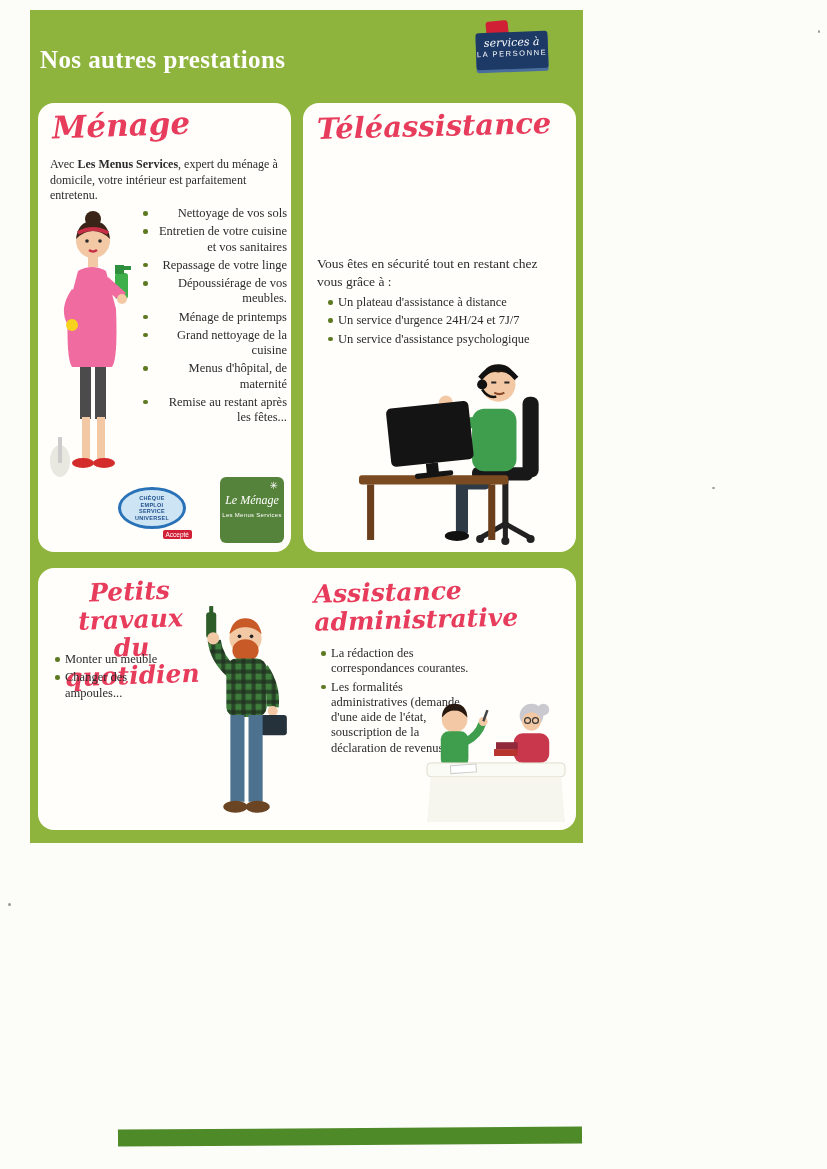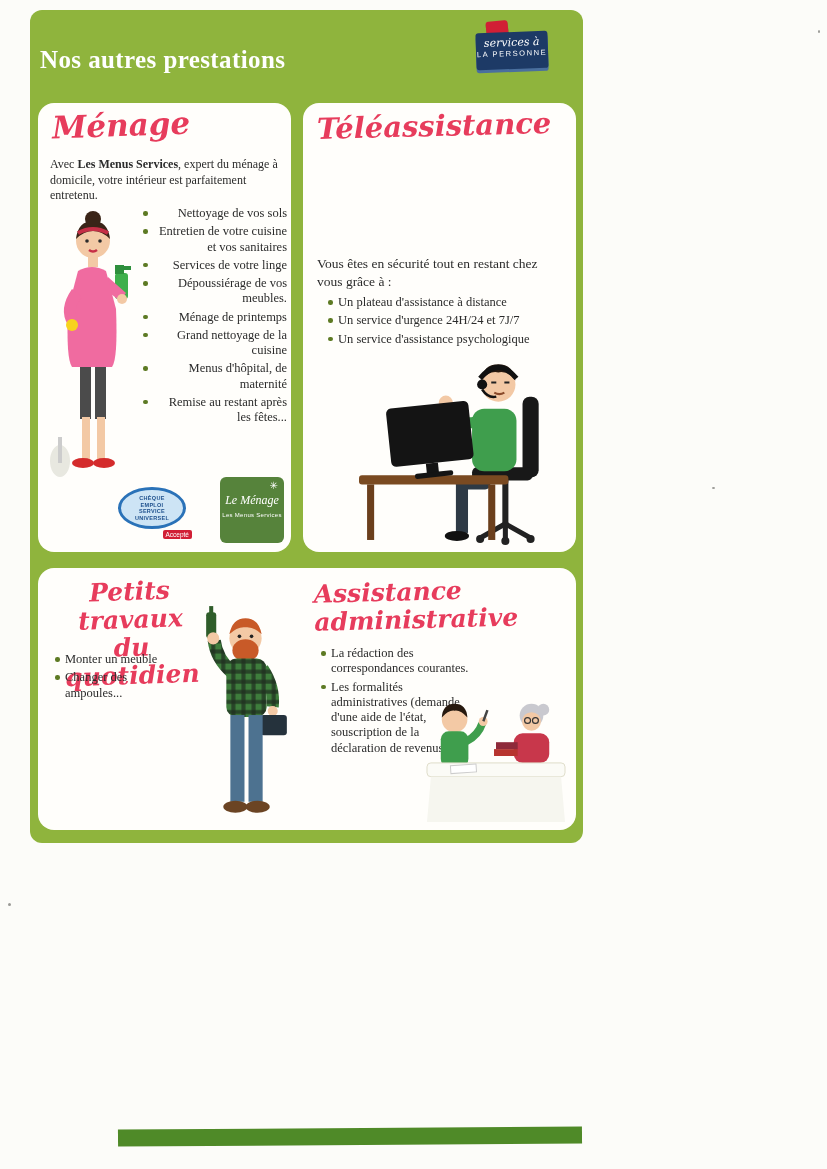--- a/index.html
+++ b/index.html
@@ -7,21 +7,21 @@
   h1,h2,p,ul,li { margin:0; padding:0; }
   body {
     width:827px; height:1169px; position:relative; overflow:hidden;
     background:#fcfcf9; color:#2b2b2b;
     font-family:"Liberation Serif", serif;
   }
 
   
   .green-panel {
     position:absolute; left:30px; top:10px; width:553px; height:833px;
-    background:#8fb43d; border-radius:12px;
+    background:#8fb43d; border-radius:0;
   }
   .header-title {
     position:absolute; left:10px; top:36px;
     color:#ffffff; font-size:25px; font-weight:600; letter-spacing:.4px;
   }
 
   
   .badge { position:absolute; left:476px; top:22px; width:74px; height:50px; z-index:6; }
   .badge-emblem {
     position:absolute; left:10px; top:-1px; width:22px; height:14px;
@@ -143,21 +143,21 @@
         <path d="M36 24 Q51 16 66 24" stroke="#c62f46" stroke-width="4" fill="none"></path>
         <circle cx="45" cy="32" r="1.8" fill="#2b2b2b"></circle>
         <circle cx="58" cy="32" r="1.8" fill="#2b2b2b"></circle>
         <path d="M47 41 Q51 44 55 41" stroke="#c62f46" stroke-width="2.5" fill="none"></path>
       </svg>
     </div>
 
     <ul class="bullets menage-bullets">
       <li>Nettoyage de vos sols</li>
       <li>Entretien de votre cuisine et vos sanitaires</li>
-      <li>Services de votre linge</li>
+      <li>Repassage de votre linge</li>
       <li>Dépoussiérage de vos meubles.</li>
       <li>Ménage de printemps</li>
       <li>Grand nettoyage de la cuisine</li>
       <li>Menus d'hôpital, de maternité</li>
       <li>Remise au restant après les fêtes...</li>
     </ul>
 
     <div class="cesu">
       <div class="cesu-oval">
         <div class="cesu-line">CHÈQUE</div>

